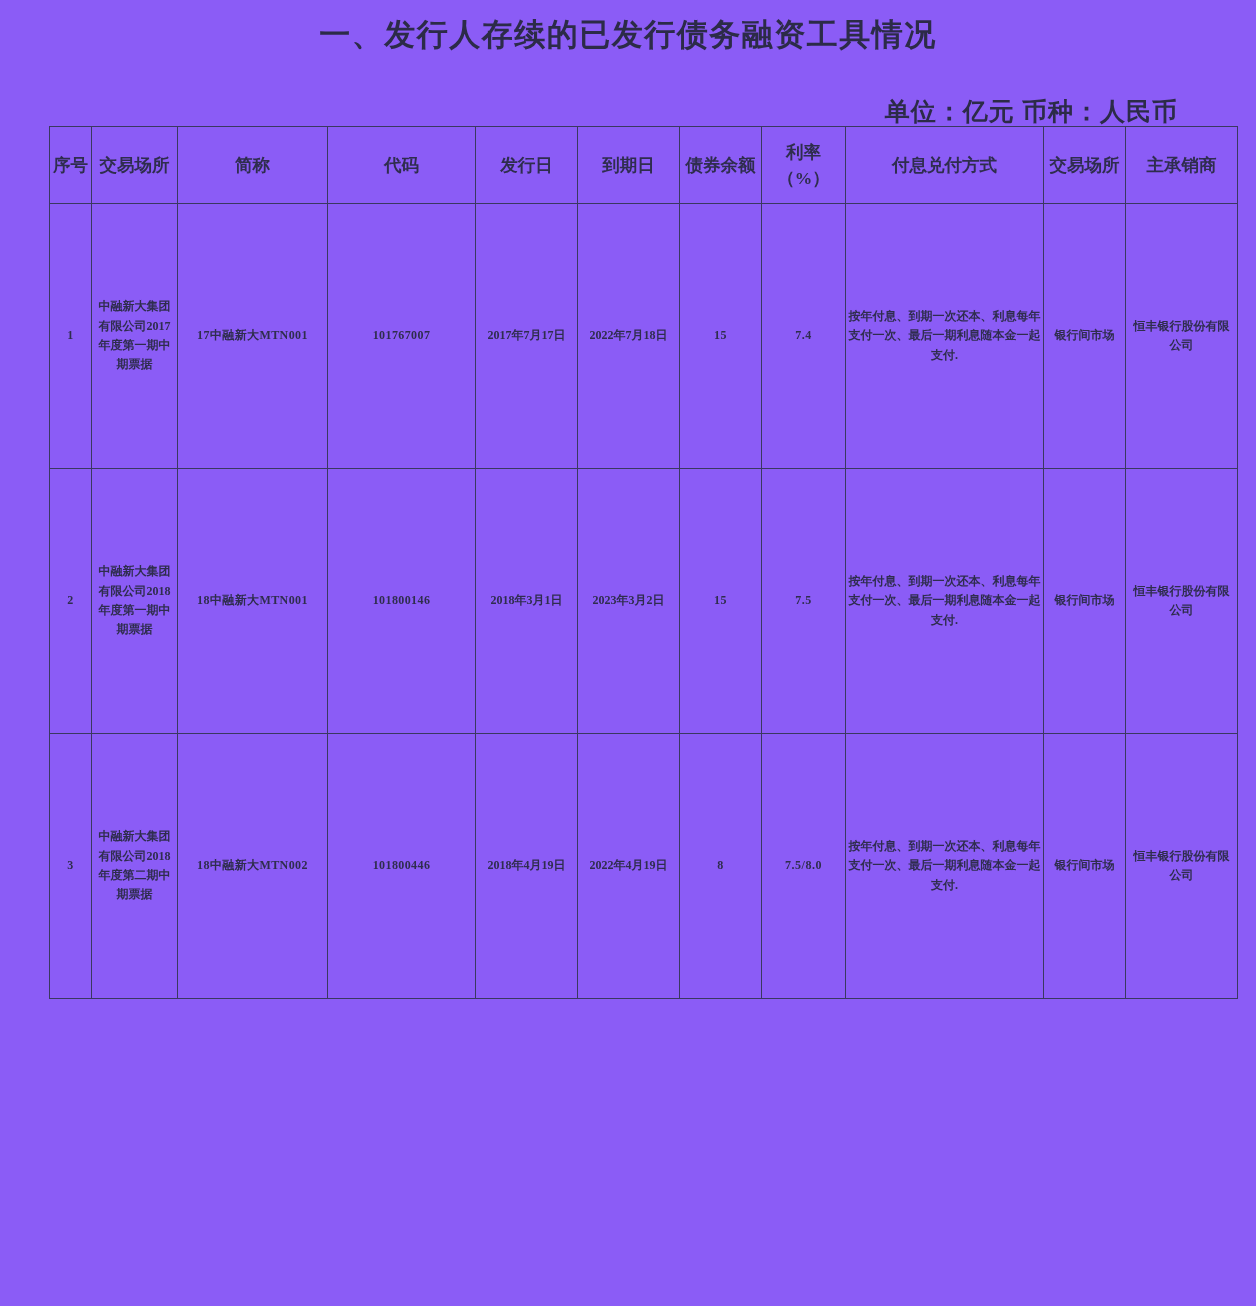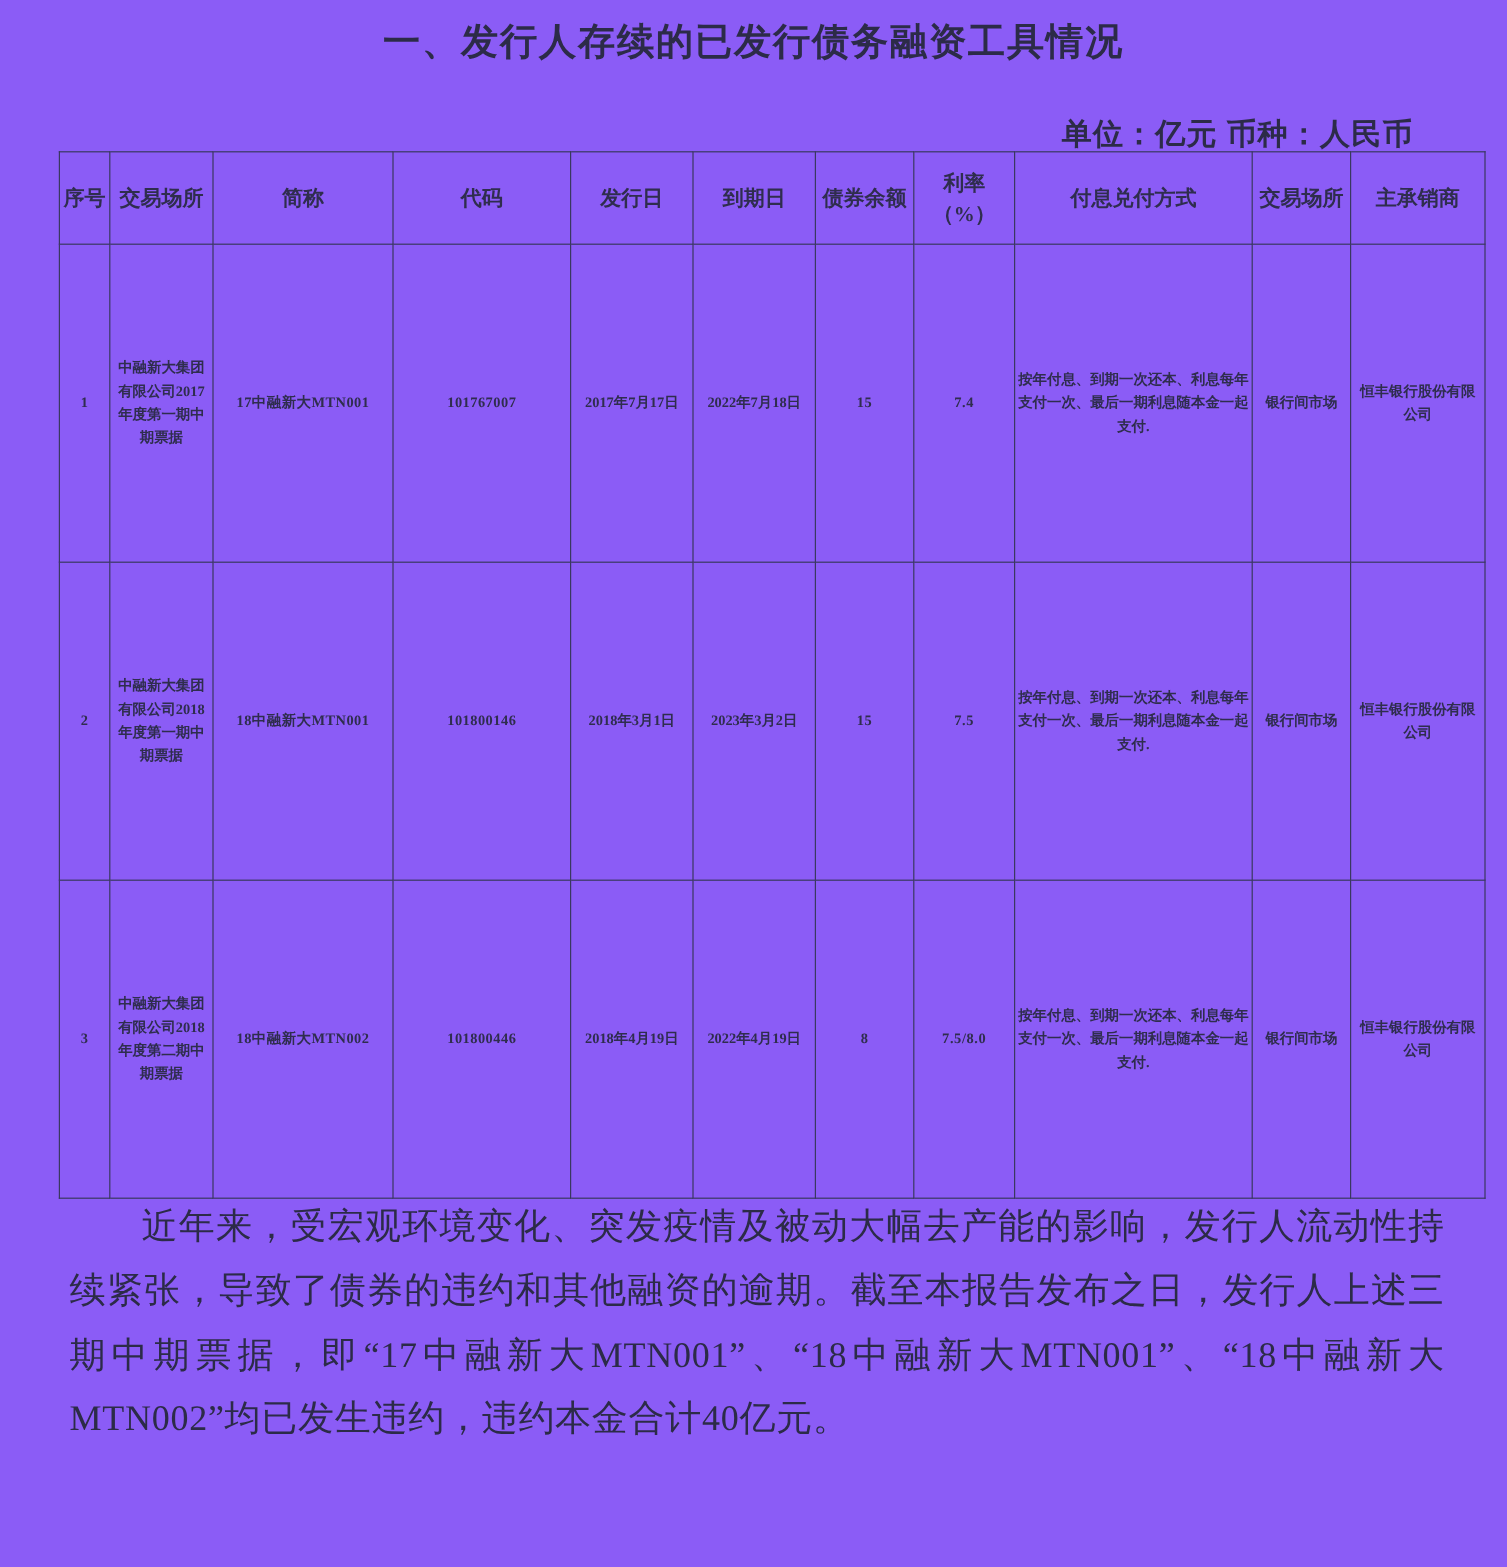--- a/index.html
+++ b/index.html
@@ -203,15 +203,14 @@
         <td class="cell-date">2022年4月19日</td>
         <td class="cell-num">8</td>
         <td class="cell-num">7.5/8.0</td>
         <td class="cell-pay">按年付息、到期一次还本、利息每年支付一次、最后一期利息随本金一起支付.</td>
         <td class="cell-venue">银行间市场</td>
         <td class="cell-under">恒丰银行股份有限公司</td>
       </tr>
     </tbody>
   </table>
 
-  <div class="body-para">近年来，受宏观环境变化、突发疫情及被动大幅去产能的影响，发行人流动性持续紧张，导致了债券的违约和其他融资的逾期。截至本报告发布之日，发行人上述三期中期票据，即“17中融新大MTN001”、“18中融新大MTN001”、“18中融新大MTN002”均已发生违约，违约本金合计40亿元。</div>
 
 </div>
 
 </body></html>

